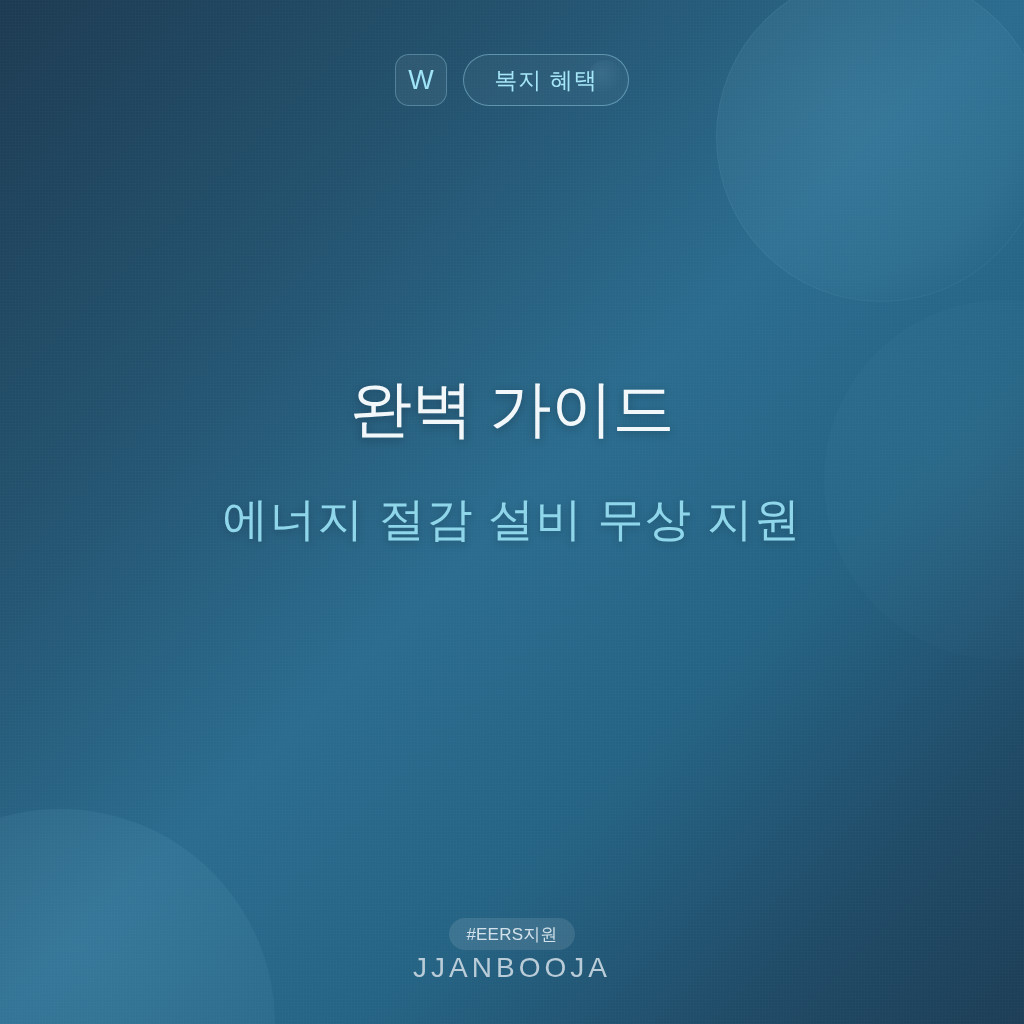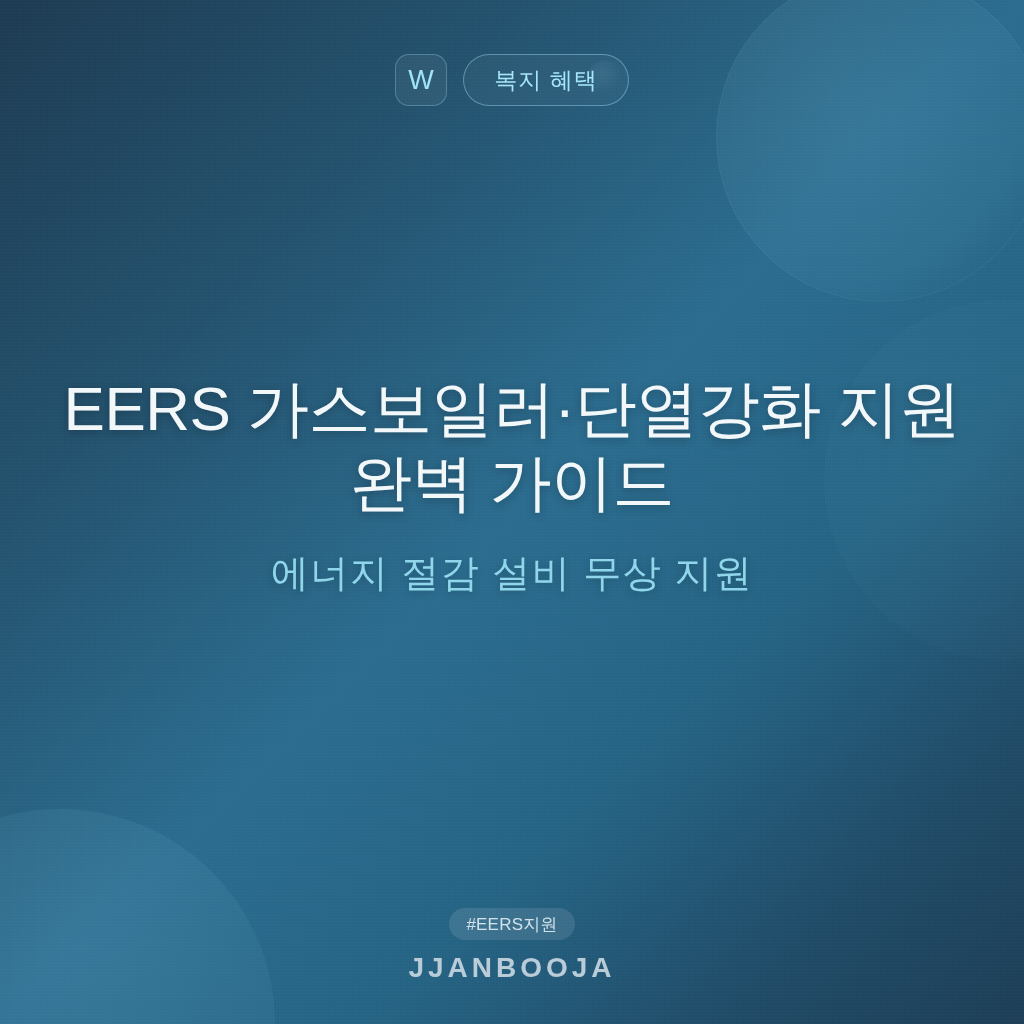--- a/index.html
+++ b/index.html
@@ -132,22 +132,22 @@
   .title-line {
     font-size: 62px;
     font-weight: 400;
     color: #f2f7fa;
     line-height: 1.20;
     letter-spacing: -0.5px;
     text-shadow: 0 2px 10px rgba(0,0,0,0.28);
     white-space: nowrap;
   }
   #subtitle {
-    margin-top: 28px;
-    font-size: 38px;
+    margin-top: 44px;
+    font-size: 46px;
     font-weight: 400;
     color: #8fd6ea;
     letter-spacing: 1.5px;
     line-height: 1.3;
     text-shadow: 0 2px 8px rgba(0,0,0,0.22);
   }
 
   
   #footer {
     position: absolute;
@@ -175,26 +175,26 @@
     box-sizing: border-box;
   }
   .tag-text {
     font-size: 17px;
     color: #d3e2ea;
     line-height: 1;
     letter-spacing: 0.2px;
     white-space: nowrap;
   }
   #brand {
-    margin-top: 14px;
+    margin-top: 4px;
     font-size: 28px;
     color: #b9ccd8;
     letter-spacing: 4px;
     line-height: 1;
-    font-weight: 700;
+    font-weight: 400;
   }
 </style>
 </head>
 <body>
 
 <div id="card">
 
   <div class="blob blob-tr"></div>
   <div class="blob blob-tr-edge"></div>
   <div class="blob blob-r"></div>
@@ -205,21 +205,20 @@
   <div id="header">
     <div id="logo-badge">
       <span id="logo-letter">W</span>
     </div>
     <div id="category-pill">
       <span id="category-label">복지 혜택</span>
     </div>
   </div>
 
   <div id="headline-block">
-    <div class="title-line">EERS 가스보일러·단열강화 지원</div>
     <div class="title-line">완벽 가이드</div>
     <div id="subtitle">에너지 절감 설비 무상 지원</div>
   </div>
 
   <div id="footer">
     <div id="tag-row">
       <div class="tag-pill">
         <span class="tag-text">#EERS지원</span>
       </div>
     </div>

